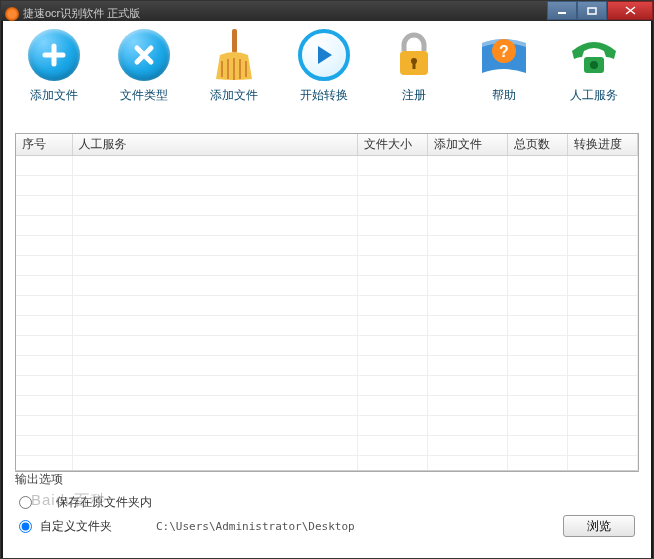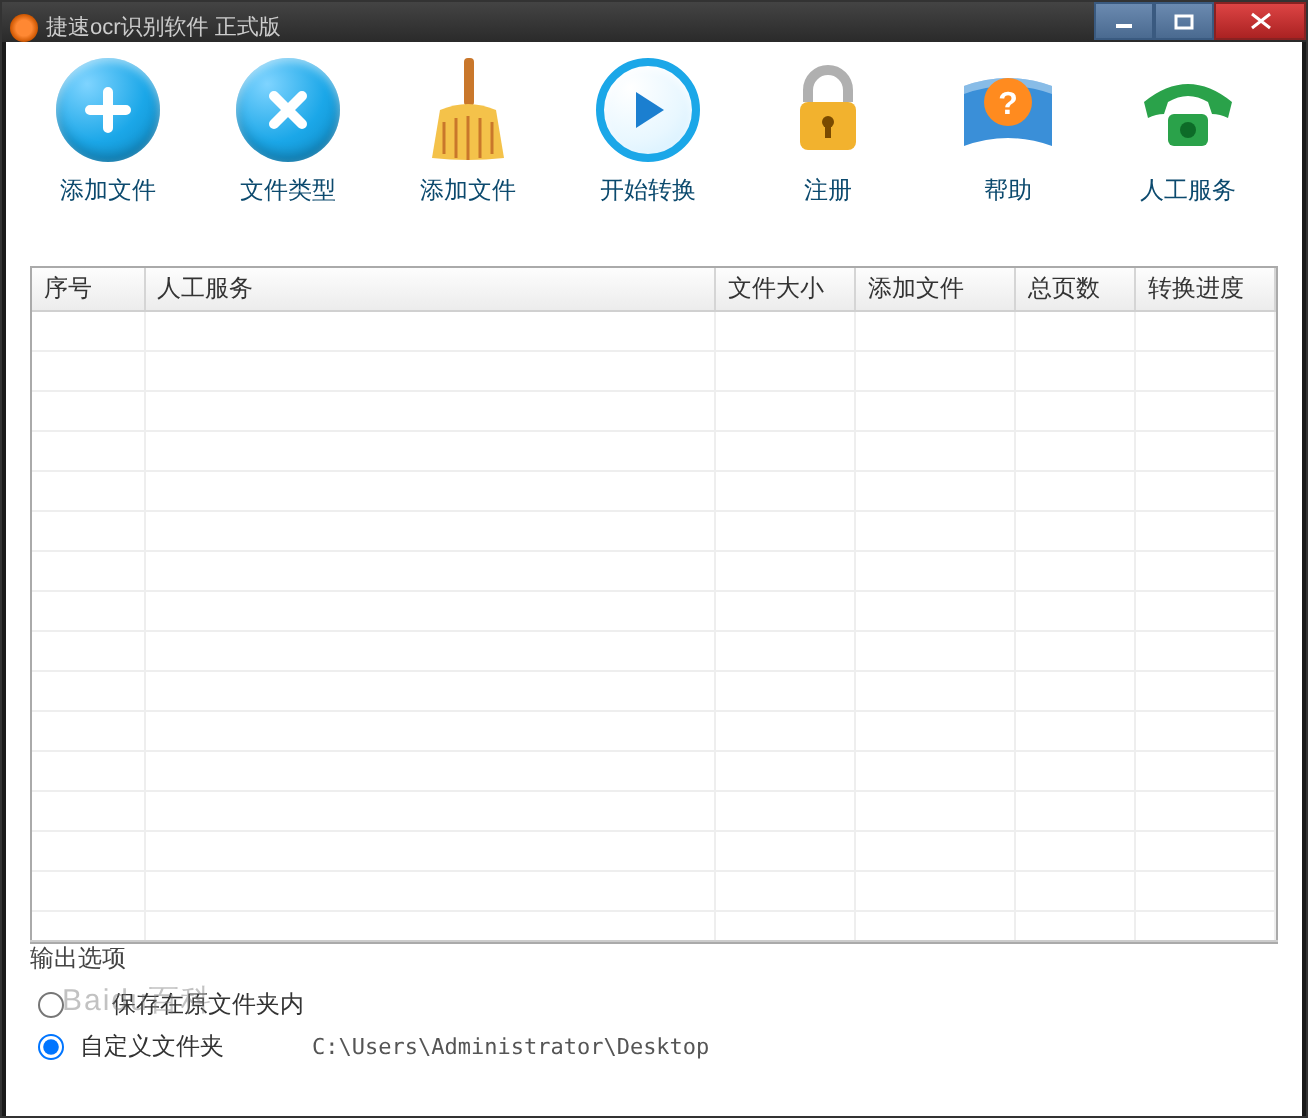--- a/index.html
+++ b/index.html
@@ -427,18 +427,19 @@
       <label class="radio-row">
         <input type="radio" name="out" style="">
         <span>保存在原文件夹内</span>
       </label>
       <div class="radio-row">
         <label style="display:flex;align-items:center;gap:6px">
           <input type="radio" name="out" checked="" style="">
           <span>自定义文件夹</span>
         </label>
         <span class="path-text">C:\Users\Administrator\Desktop</span>
+        <button class="browse-btn">浏览</button>
       </div>
     </div>
 
     <div class="watermark">Baidu百科</div>
   </div>
 </div>
 
 </body></html>

